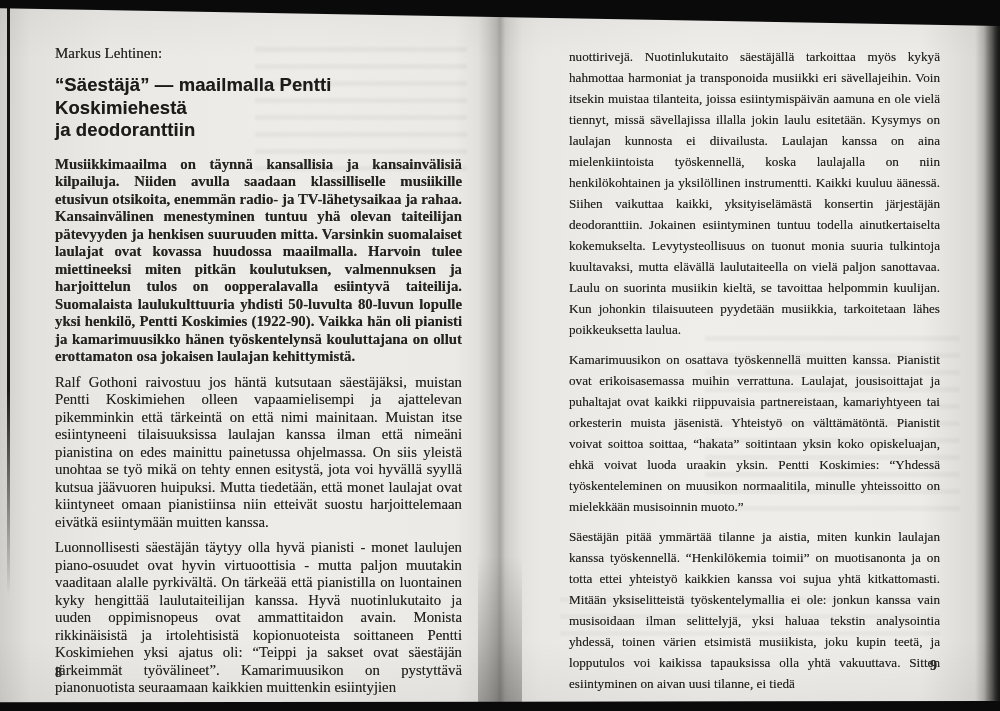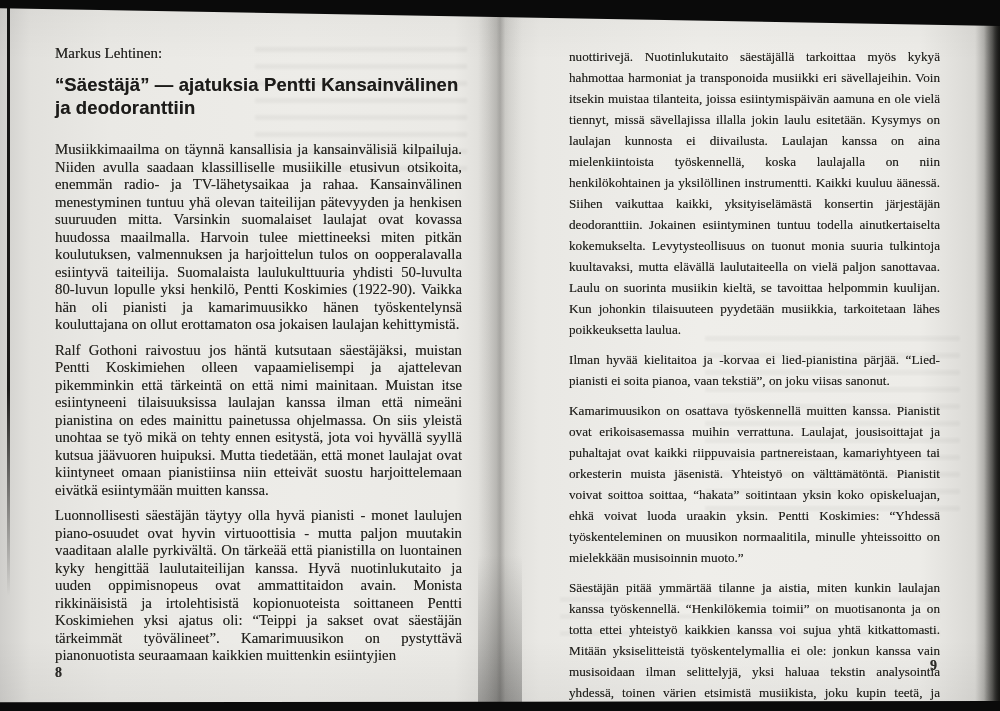--- a/index.html
+++ b/index.html
@@ -78,21 +78,21 @@
     text-shadow: 0 0 0.5px rgba(35,35,33,0.5);
   }
   .body-para {
     margin: 0 0 8px 0;
     text-align: justify;
     hyphens: auto;
     color: #24231f;
     text-shadow: 0 0 0.5px rgba(45,45,42,0.55);
   }
   .page-left  .body-para { font-size: 14.8px; line-height: 17.5px; }
-  .page-left  .body-para:first-of-type { margin-top: 22px; }
+  .page-left  .body-para:first-of-type { margin-top: 14px; font-weight: bold; }
   .page-right .body-para { font-size: 13.2px; line-height: 21px; margin-bottom: 9px; }
 
   .page-number {
     position: absolute; z-index: 2;
     font-size: 14px; font-weight: bold; color: #2a2926;
     text-shadow: 0 0 0.5px rgba(45,45,42,0.5);
   }
   .page-number-left  { left: 55px;  top: 665px; }
   .page-number-right { left: 930px; top: 658px; }
 </style>
@@ -100,30 +100,29 @@
 <body>
 
 <div class="spread">
 
   <div class="ghost ghost-a"></div>
   <div class="ghost ghost-b"></div>
   <div class="ghost ghost-c"></div>
 
   <div class="page page-left">
     <div class="author-line">Markus Lehtinen:</div>
-    <h1 class="article-title"><span>“Säestäjä” — ajatuksia Pentti Kansainvälinen</span><br>
+    <h1 class="article-title"><span>“Säestäjä” — maailmalla Pentti Koskimiehestä</span><br>
       <span>ja deodoranttiin</span></h1>
     <p class="body-para">Musiikkimaailma on täynnä kansallisia ja kansainvälisiä kilpailuja. Niiden avulla saadaan klassilliselle musiikille etusivun otsikoita, enemmän radio- ja TV-lähetysaikaa ja rahaa. Kansainvälinen menestyminen tuntuu yhä olevan taiteilijan pätevyyden ja henkisen suuruuden mitta. Varsinkin suomalaiset laulajat ovat kovassa huudossa maailmalla. Harvoin tulee miettineeksi miten pitkän koulutuksen, valmennuksen ja harjoittelun tulos on oopperalavalla esiintyvä taiteilija. Suomalaista laulukulttuuria yhdisti 50-luvulta 80-luvun lopulle yksi henkilö, Pentti Koskimies (1922-90). Vaikka hän oli pianisti ja kamarimuusikko hänen työskentelynsä kouluttajana on ollut erottamaton osa jokaisen laulajan kehittymistä.</p>
     <p class="body-para">Ralf Gothoni raivostuu jos häntä kutsutaan säestäjäksi, muistan Pentti Koskimiehen olleen vapaamielisempi ja ajattelevan pikemminkin että tärkeintä on että nimi mainitaan. Muistan itse esiintyneeni tilaisuuksissa laulajan kanssa ilman että nimeäni pianistina on edes mainittu painetussa ohjelmassa. On siis yleistä unohtaa se työ mikä on tehty ennen esitystä, jota voi hyvällä syyllä kutsua jäävuoren huipuksi. Mutta tiedetään, että monet laulajat ovat kiintyneet omaan pianistiinsa niin etteivät suostu harjoittelemaan eivätkä esiintymään muitten kanssa.</p>
     <p class="body-para">Luonnollisesti säestäjän täytyy olla hyvä pianisti - monet laulujen piano-osuudet ovat hyvin virtuoottisia - mutta paljon muutakin vaaditaan alalle pyrkivältä. On tärkeää että pianistilla on luontainen kyky hengittää laulutaiteilijan kanssa. Hyvä nuotinlukutaito ja uuden oppimisnopeus ovat ammattitaidon avain. Monista rikkinäisistä ja irtolehtisistä kopionuoteista soittaneen Pentti Koskimiehen yksi ajatus oli: “Teippi ja sakset ovat säestäjän tärkeimmät työvälineet”. Kamarimuusikon on pystyttävä pianonuotista seuraamaan kaikkien muittenkin esiintyjien</p>
   </div>
 
   <div class="page page-right">
     <p class="body-para">nuottirivejä. Nuotinlukutaito säestäjällä tarkoittaa myös kykyä hahmottaa harmoniat ja transponoida musiikki eri sävellajeihin. Voin itsekin muistaa tilanteita, joissa esiintymispäivän aamuna en ole vielä tiennyt, missä sävellajissa illalla jokin laulu esitetään. Kysymys on laulajan kunnosta ei diivailusta. Laulajan kanssa on aina mielenkiintoista työskennellä, koska laulajalla on niin henkilökohtainen ja yksilöllinen instrumentti. Kaikki kuuluu äänessä. Siihen vaikuttaa kaikki, yksityiselämästä konsertin järjestäjän deodoranttiin. Jokainen esiintyminen tuntuu todella ainutkertaiselta kokemukselta. Levytysteollisuus on tuonut monia suuria tulkintoja kuultavaksi, mutta elävällä laulutaiteella on vielä paljon sanottavaa. Laulu on suorinta musiikin kieltä, se tavoittaa helpommin kuulijan. Kun johonkin tilaisuuteen pyydetään musiikkia, tarkoitetaan lähes poikkeuksetta laulua.</p>
-    <p class="body-para">Ilman hyvää kielitaitoa ja -korvaa ei lied-pianistina pärjää. “Lied-pianisti ei soita pianoa, vaan tekstiä”, on joku viisas sanonut.</p>
     <p class="body-para">Kamarimuusikon on osattava työskennellä muitten kanssa. Pianistit ovat erikoisasemassa muihin verrattuna. Laulajat, jousisoittajat ja puhaltajat ovat kaikki riippuvaisia partnereistaan, kamariyhtyeen tai orkesterin muista jäsenistä. Yhteistyö on välttämätöntä. Pianistit voivat soittoa soittaa, “hakata” soitintaan yksin koko opiskeluajan, ehkä voivat luoda uraakin yksin. Pentti Koskimies: “Yhdessä työskenteleminen on muusikon normaalitila, minulle yhteissoitto on mielekkään musisoinnin muoto.”</p>
     <p class="body-para">Säestäjän pitää ymmärtää tilanne ja aistia, miten kunkin laulajan kanssa työskennellä. “Henkilökemia toimii” on muotisanonta ja on totta ettei yhteistyö kaikkien kanssa voi sujua yhtä kitkattomasti. Mitään yksiselitteistä työskentelymallia ei ole: jonkun kanssa vain musisoidaan ilman selittelyjä, yksi haluaa tekstin analysointia yhdessä, toinen värien etsimistä musiikista, joku kupin teetä, ja lopputulos voi kaikissa tapauksissa olla yhtä vakuuttava. Sitten esiintyminen on aivan uusi tilanne, ei tiedä</p>
   </div>
 
   <div class="page-number page-number-left">8</div>
   <div class="page-number page-number-right">9</div>
 
   <div class="gutter-shadow"></div>
   <div class="scan-edge-left"></div>
   <div class="scan-edge-right"></div>

